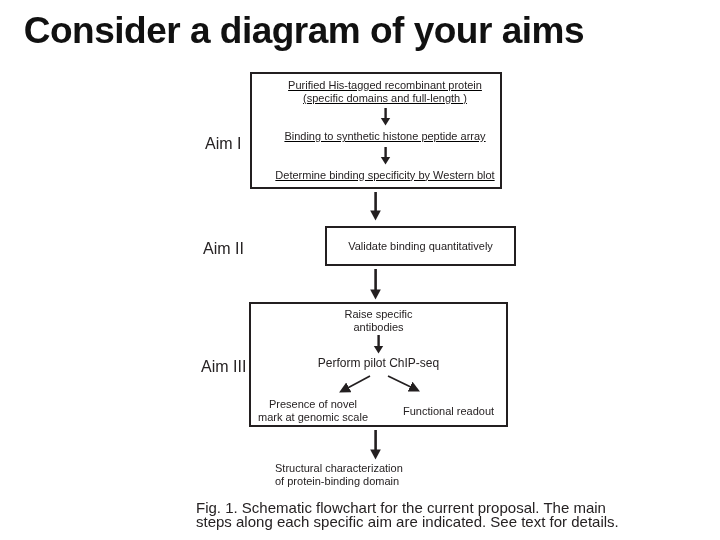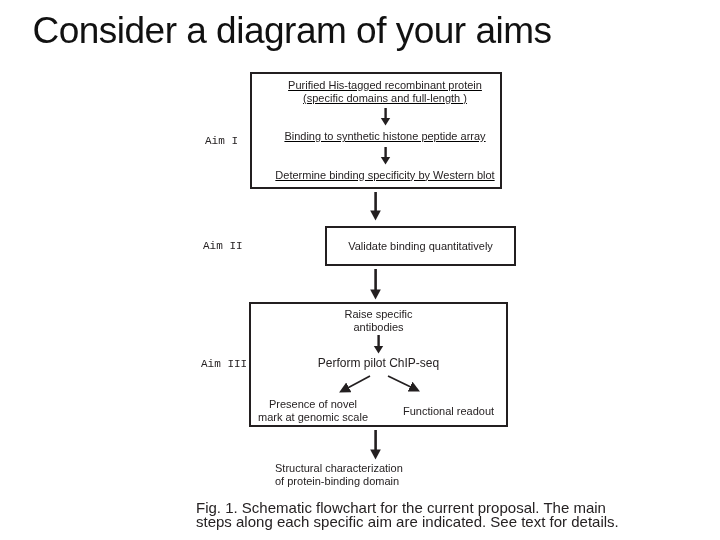--- a/index.html
+++ b/index.html
@@ -12,34 +12,33 @@
   body{font-family:"Liberation Sans", sans-serif;}
   .slide{
     position:relative;
     width:720px;height:540px;
     background:var(--background);
     overflow:hidden;
   }
   .title{
     position:absolute;
     left:0;top:10px;width:584px;
-    text-align:center;
+    text-align:right;
     font-size:37px;
-    font-weight:400;
+    font-weight:700;
     letter-spacing:-0.5px;
     color:#111111;
     font-family:"Liberation Sans", sans-serif;
   }
   .diagram{position:absolute;left:0;top:0;width:720px;height:540px;}
   .aim-label{
     position:absolute;
-    font-size:11px;
+    font-size:16px;
     color:var(--text);
     white-space:nowrap;
-    font-family:Liberation Mono, monospace;
   }
   .fbox{
     position:absolute;
     border:2px solid var(--border);
     background:var(--background);
   }
   .box1{
     left:250px;top:72px;width:252px;height:117px;
     display:flex;flex-direction:column;align-items:center;justify-content:space-between;
     padding:5px 2px 6px 20px;

